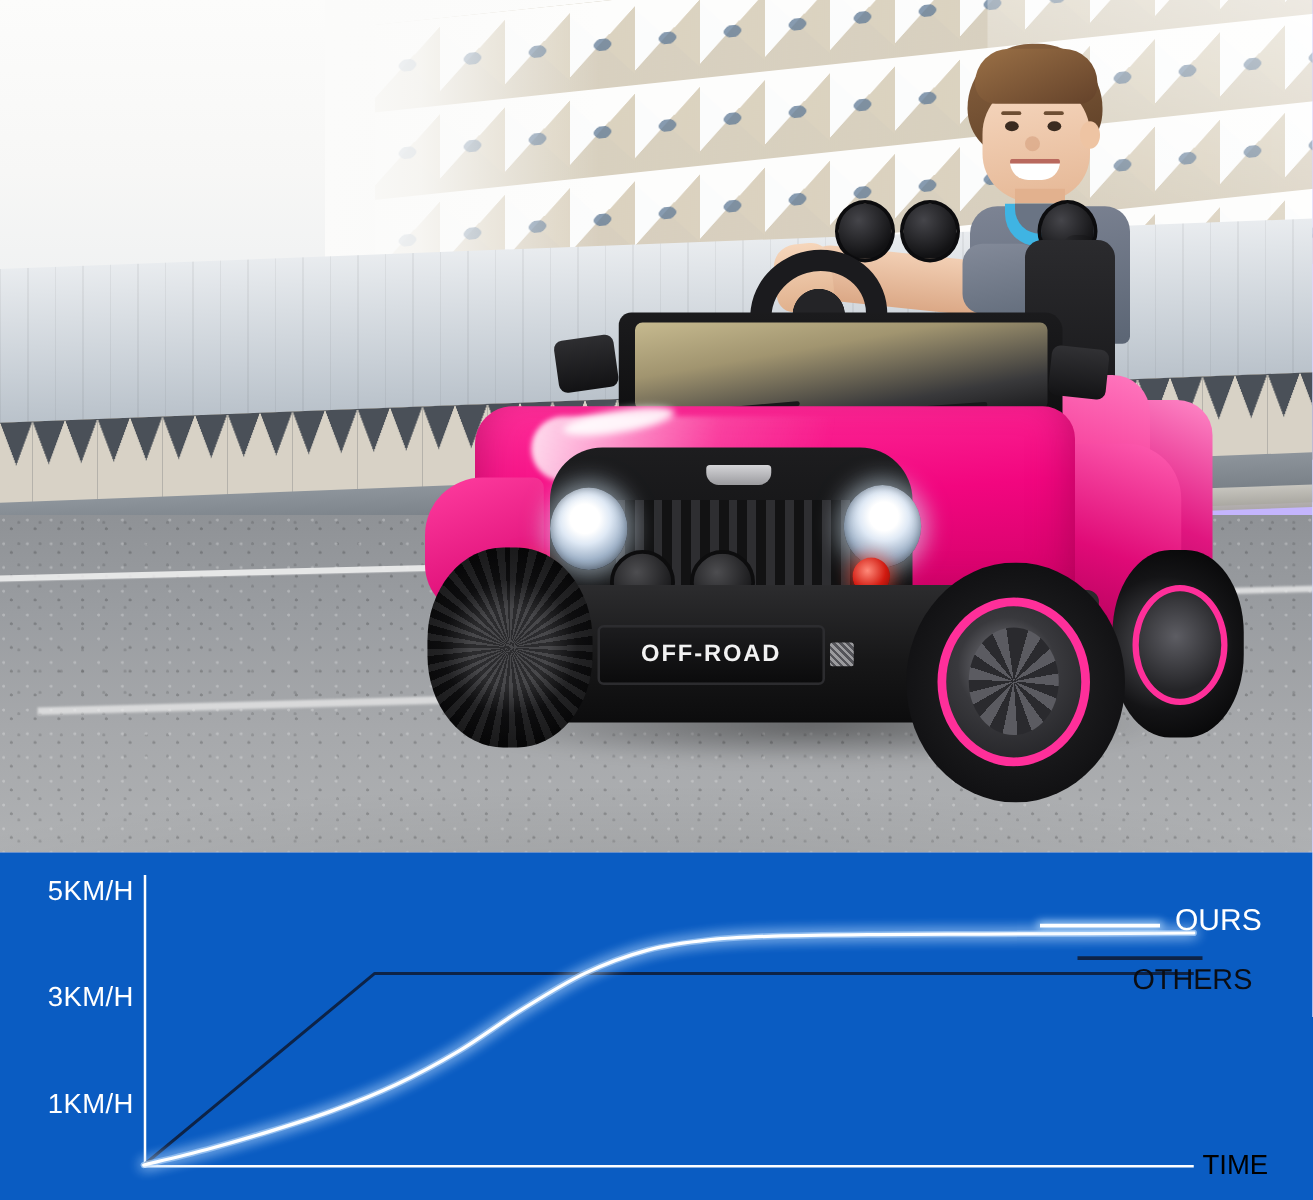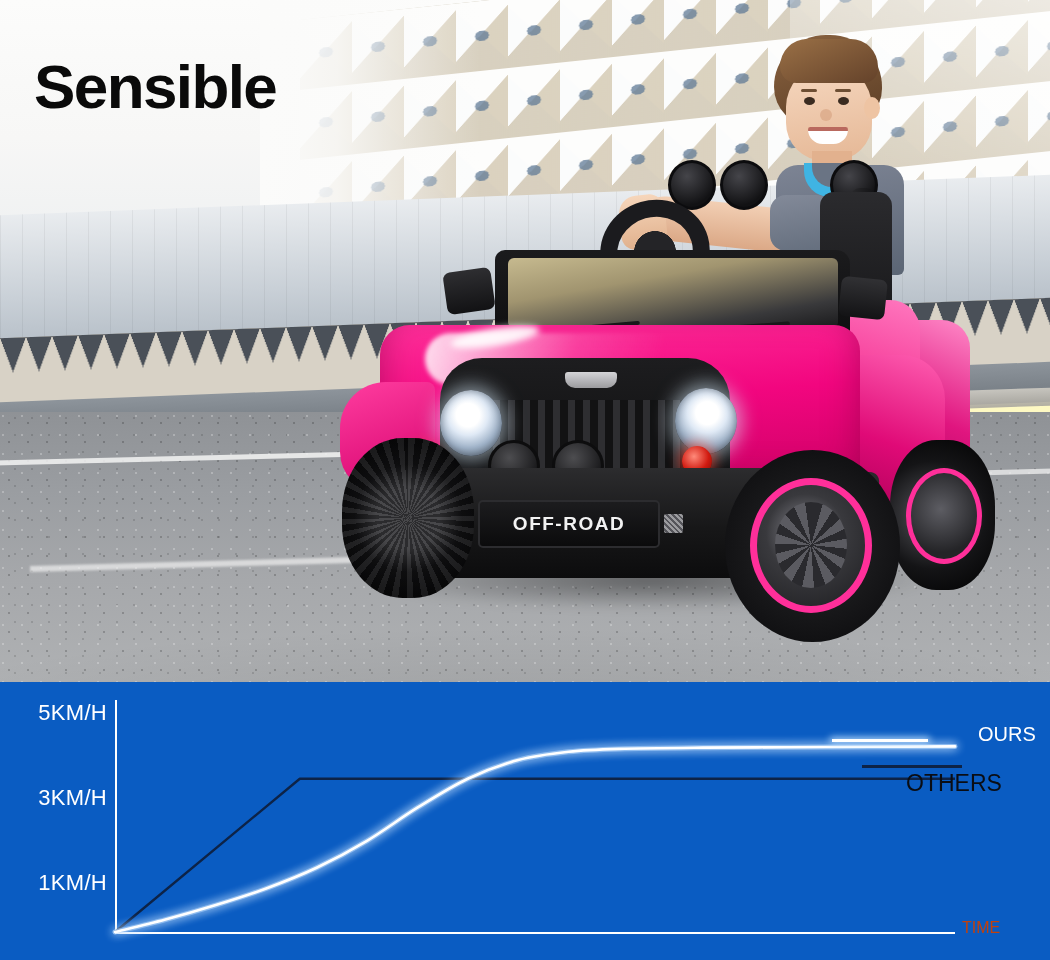--- a/index.html
+++ b/index.html
@@ -7,21 +7,21 @@
   body {
     font-family:"Liberation Sans", sans-serif;
     background:#ffffff;
     position:relative;
   }
   #stage { position:relative; width:1050px; height:960px; overflow:hidden; }
 
   
   .photo {
     position:absolute; left:0; top:0; width:1050px; height:682px;
-    overflow:hidden; background:#fef9c3;
+    overflow:hidden; background:#c4b5fd;
   }
   
   .sky {
     position:absolute; left:0; top:0; width:1050px; height:250px;
     background:linear-gradient(180deg,#fcfcfb 0%,#f7f7f6 55%,#eef0f1 100%);
   }
   
   .facade {
     position:absolute; left:300px; top:-20px; width:760px; height:270px;
     transform:skewY(-6deg);
@@ -427,35 +427,35 @@
 
   .axis-y {
     position:absolute; left:115px; top:700px; width:2px; height:234px;
     background:#ffffff;
   }
   .axis-x {
     position:absolute; left:115px; top:932px; width:840px; height:2px;
     background:#ffffff;
   }
   .time-label {
-    position:absolute; left:962px; top:919px; color:#c2410c; font-size:16px;
+    position:absolute; left:962px; top:919px; color:#000000; font-size:22px;
   }
 
   .curve-svg {
     position:absolute; left:0; top:682px; width:1050px; height:278px;
     overflow:visible;
   }
 
   .legend-line-ours {
     position:absolute; left:832px; top:739px; width:96px; height:3px;
     background:#ffffff;
     box-shadow:0 0 7px 2px rgba(190,225,255,.85);
   }
   .legend-ours {
-    position:absolute; left:978px; top:723px; color:#ffffff; font-size:20px;
+    position:absolute; left:940px; top:723px; color:#ffffff; font-size:24px;
   }
   .legend-line-others {
     position:absolute; left:862px; top:765px; width:100px; height:3px;
     background:#0d2347;
   }
   .legend-others {
     position:absolute; left:906px; top:770px; color:#0a0d14; font-size:23px;
   }
 
   
@@ -560,21 +560,20 @@
       <div class="tread-fl"></div>
       <div class="wheel-rr"></div>
       <div class="wheel-rr-rim"></div>
       <div class="wheel wheel-fr"></div>
       <div class="wheel-fr-rim"></div>
       <div class="wheel-fr-spokes"></div>
     </div>
   </div>
 
   <h1 class="headline">
-    <span>Sensible</span>
   </h1>
 
   <div class="chart-panel"></div>
 
   <div class="y-label yl-5">5KM/H</div>
   <div class="y-label yl-3">3KM/H</div>
   <div class="y-label yl-1">1KM/H</div>
 
   <div class="axis-y"></div>
   <div class="axis-x"></div>

